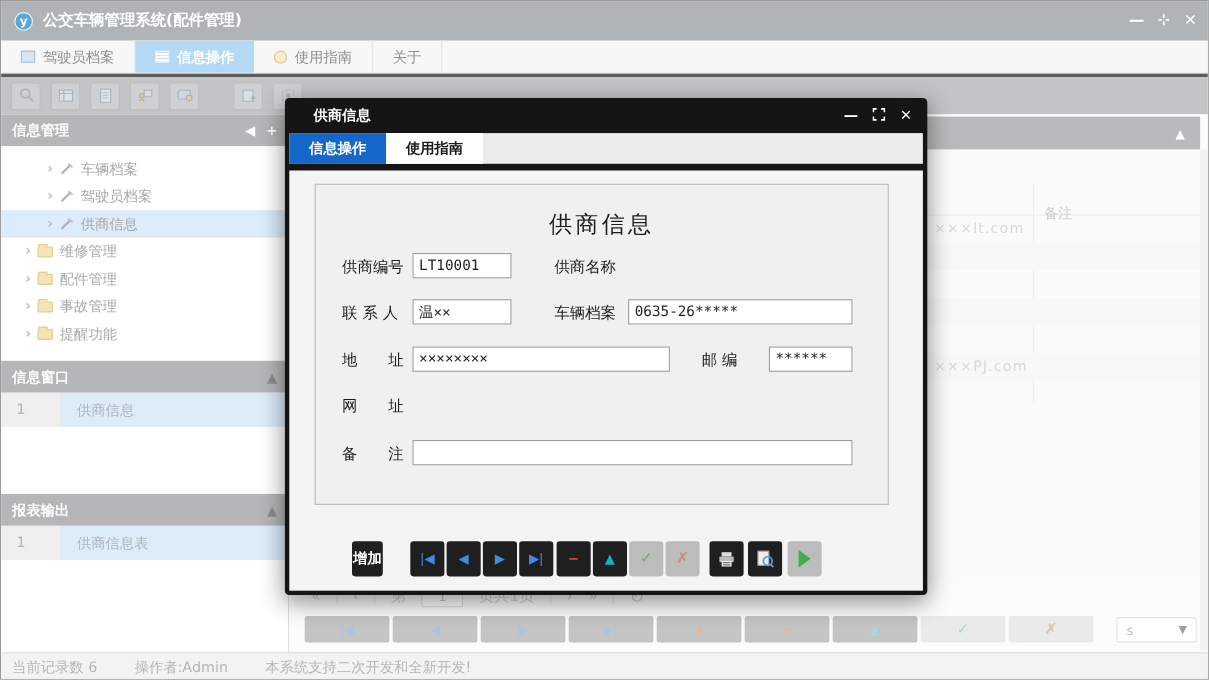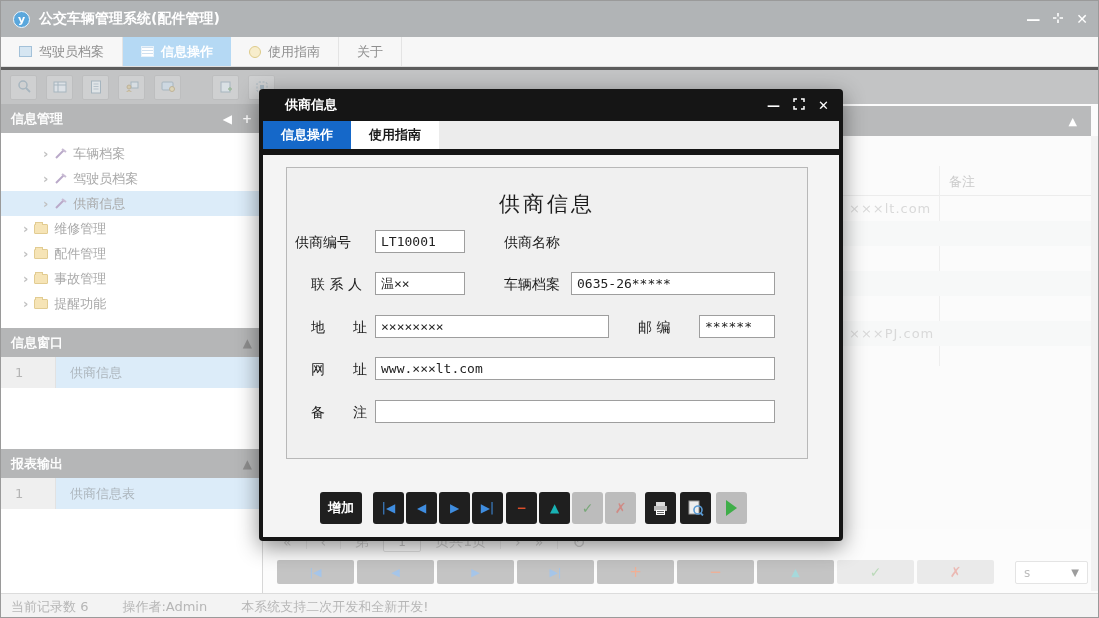--- a/index.html
+++ b/index.html
@@ -62,21 +62,21 @@
   .list-row .lbl { flex:1; background:#dcecf9; color:#adb6bd; display:flex; align-items:center; padding-left:14px; }
   .side-gap1 { height:61px; background:#fff; }
 
   
   .main { position:absolute; left:262px; top:103px; width:837px; height:489px; background:#fcfcfc; }
   .main-hd { position:absolute; left:0; top:2px; width:828px; height:30px; background:#b9babb; }
   .main-hd .collapse { position:absolute; right:14px; top:9px; color:#fff; font-size:11px; }
   .grid-area { position:absolute; left:0; top:32px; width:828px; height:393px; background:#fbfbfb; }
   .grid-hdr { position:absolute; left:0; top:30px; width:828px; height:30px; border-bottom:1px solid #ececec;
               font-size:13px; color:#cbcbcb; }
-  .grid-hdr .h2 { position:absolute; left:686px; top:7px; }
+  .grid-hdr .h2 { position:absolute; left:686px; top:19px; }
   .grid-col-div { position:absolute; left:676px; top:30px; width:1px; height:200px; background:#eeeeee; }
   .grow { position:absolute; left:0; width:828px; height:25px; font-size:13px; color:#d9d9d9; }
   .grow.alt { background:#f7f8f8; }
   .grow span { position:absolute; left:586px; top:5px; letter-spacing:1px; }
   .vscroll { position:absolute; right:0; top:32px; width:9px; height:455px; background:#f2f2f2; }
 
   .pager { position:absolute; left:20px; top:428px; display:flex; align-items:center; gap:14px;
            font-size:14px; color:#d2d2d2; }
   .pager .pg-box { width:38px; height:20px; border:1px solid #e2e2e2; border-radius:2px; background:#fff;
            display:flex; align-items:center; justify-content:center; color:#c9c9c9; font-size:12px; }
@@ -118,21 +118,21 @@
                 border:1px solid #b8b8b8; }
   .form-title { position:absolute; left:0; top:22px; width:100%; text-align:center; font-size:21px;
                 color:#1c1c1c; letter-spacing:3px; }
   .flabel { position:absolute; font-size:14px; color:#1c1c1c; white-space:pre; }
   .finput { position:absolute; height:23px; border:1px solid #9e9e9e; background:#fff; font-size:13px;
             font-family:"DejaVu Sans Mono","Liberation Mono",monospace; color:#222; padding:0 5px; }
 
   .dlg-btns { position:absolute; left:0; top:337px; width:576px; height:32px; }
   .dbtn { position:absolute; height:32px; width:31px; background:#1f1f1f; border-radius:3px;
           display:flex; align-items:center; justify-content:center; font-size:12px; color:#3f8de0; }
-  .dbtn.add { width:42px; color:#fff; font-size:13px; font-weight:bold; }
+  .dbtn.add { width:28px; color:#fff; font-size:13px; font-weight:bold; }
   .dbtn.red { color:#e5512b; font-weight:bold; }
   .dbtn.teal { color:#19b2b4; }
   .dbtn.lite { background:#bcbcbc; }
   .dbtn.ok { color:#79a879; font-size:14px; }
   .dbtn.cancel { color:#d08a84; font-size:14px; }
   .play-tri { width:0; height:0; border-left:11px solid #3fae49; border-top:8px solid transparent;
               border-bottom:8px solid transparent; }
 </style>
 </head>
 <body>
@@ -374,36 +374,35 @@
     </div>
     <div class="dlg-tabs">
       <div class="dtab active">信息操作</div>
       <div class="dtab idle">使用指南</div>
     </div>
     <div class="dlg-black"></div>
     <div class="dlg-body">
       <div class="form-panel">
         <div class="form-title">供商信息</div>
 
-        <span class="flabel" style="left:8px;top:66px;">供商编号</span>
+        <span class="flabel" style="left:24px;top:66px;">供商编号</span>
         <input class="finput" style="left: 88px; top: 62px; width: 90px;" value="LT10001">
         <span class="flabel" style="left:217px;top:66px;">供商名称</span>
 
         <span class="flabel" style="left:24px;top:108px;">联 系 人</span>
         <input class="finput" style="left: 88px; top: 104px; width: 90px;" value="温××">
         <span class="flabel" style="left:217px;top:108px;">车辆档案</span>
         <input class="finput" style="left: 284px; top: 104px; width: 204px;" value="0635-26*****">
 
         <span class="flabel" style="left:24px;top:151px;">地　　址</span>
         <input class="finput" style="left: 88px; top: 147px; width: 234px;" value="××××××××">
         <span class="flabel" style="left:351px;top:151px;">邮 编</span>
         <input class="finput" style="left: 412px; top: 147px; width: 76px;" value="******">
 
         <span class="flabel" style="left:24px;top:193px;">网　　址</span>
-        <input class="finput" style="left: 88px; top: 189px; width: 400px;" value="www.×××lt.com">
 
         <span class="flabel" style="left:24px;top:236px;">备　　注</span>
         <input class="finput" style="left: 88px; top: 232px; width: 400px;" value="">
       </div>
 
       <div class="dlg-btns">
         <div class="dbtn add" style="left:57px;">增加</div>
         <div class="dbtn" style="left:110px;">|◀</div>
         <div class="dbtn" style="left:143px;">◀</div>
         <div class="dbtn" style="left:176px;">▶</div>

